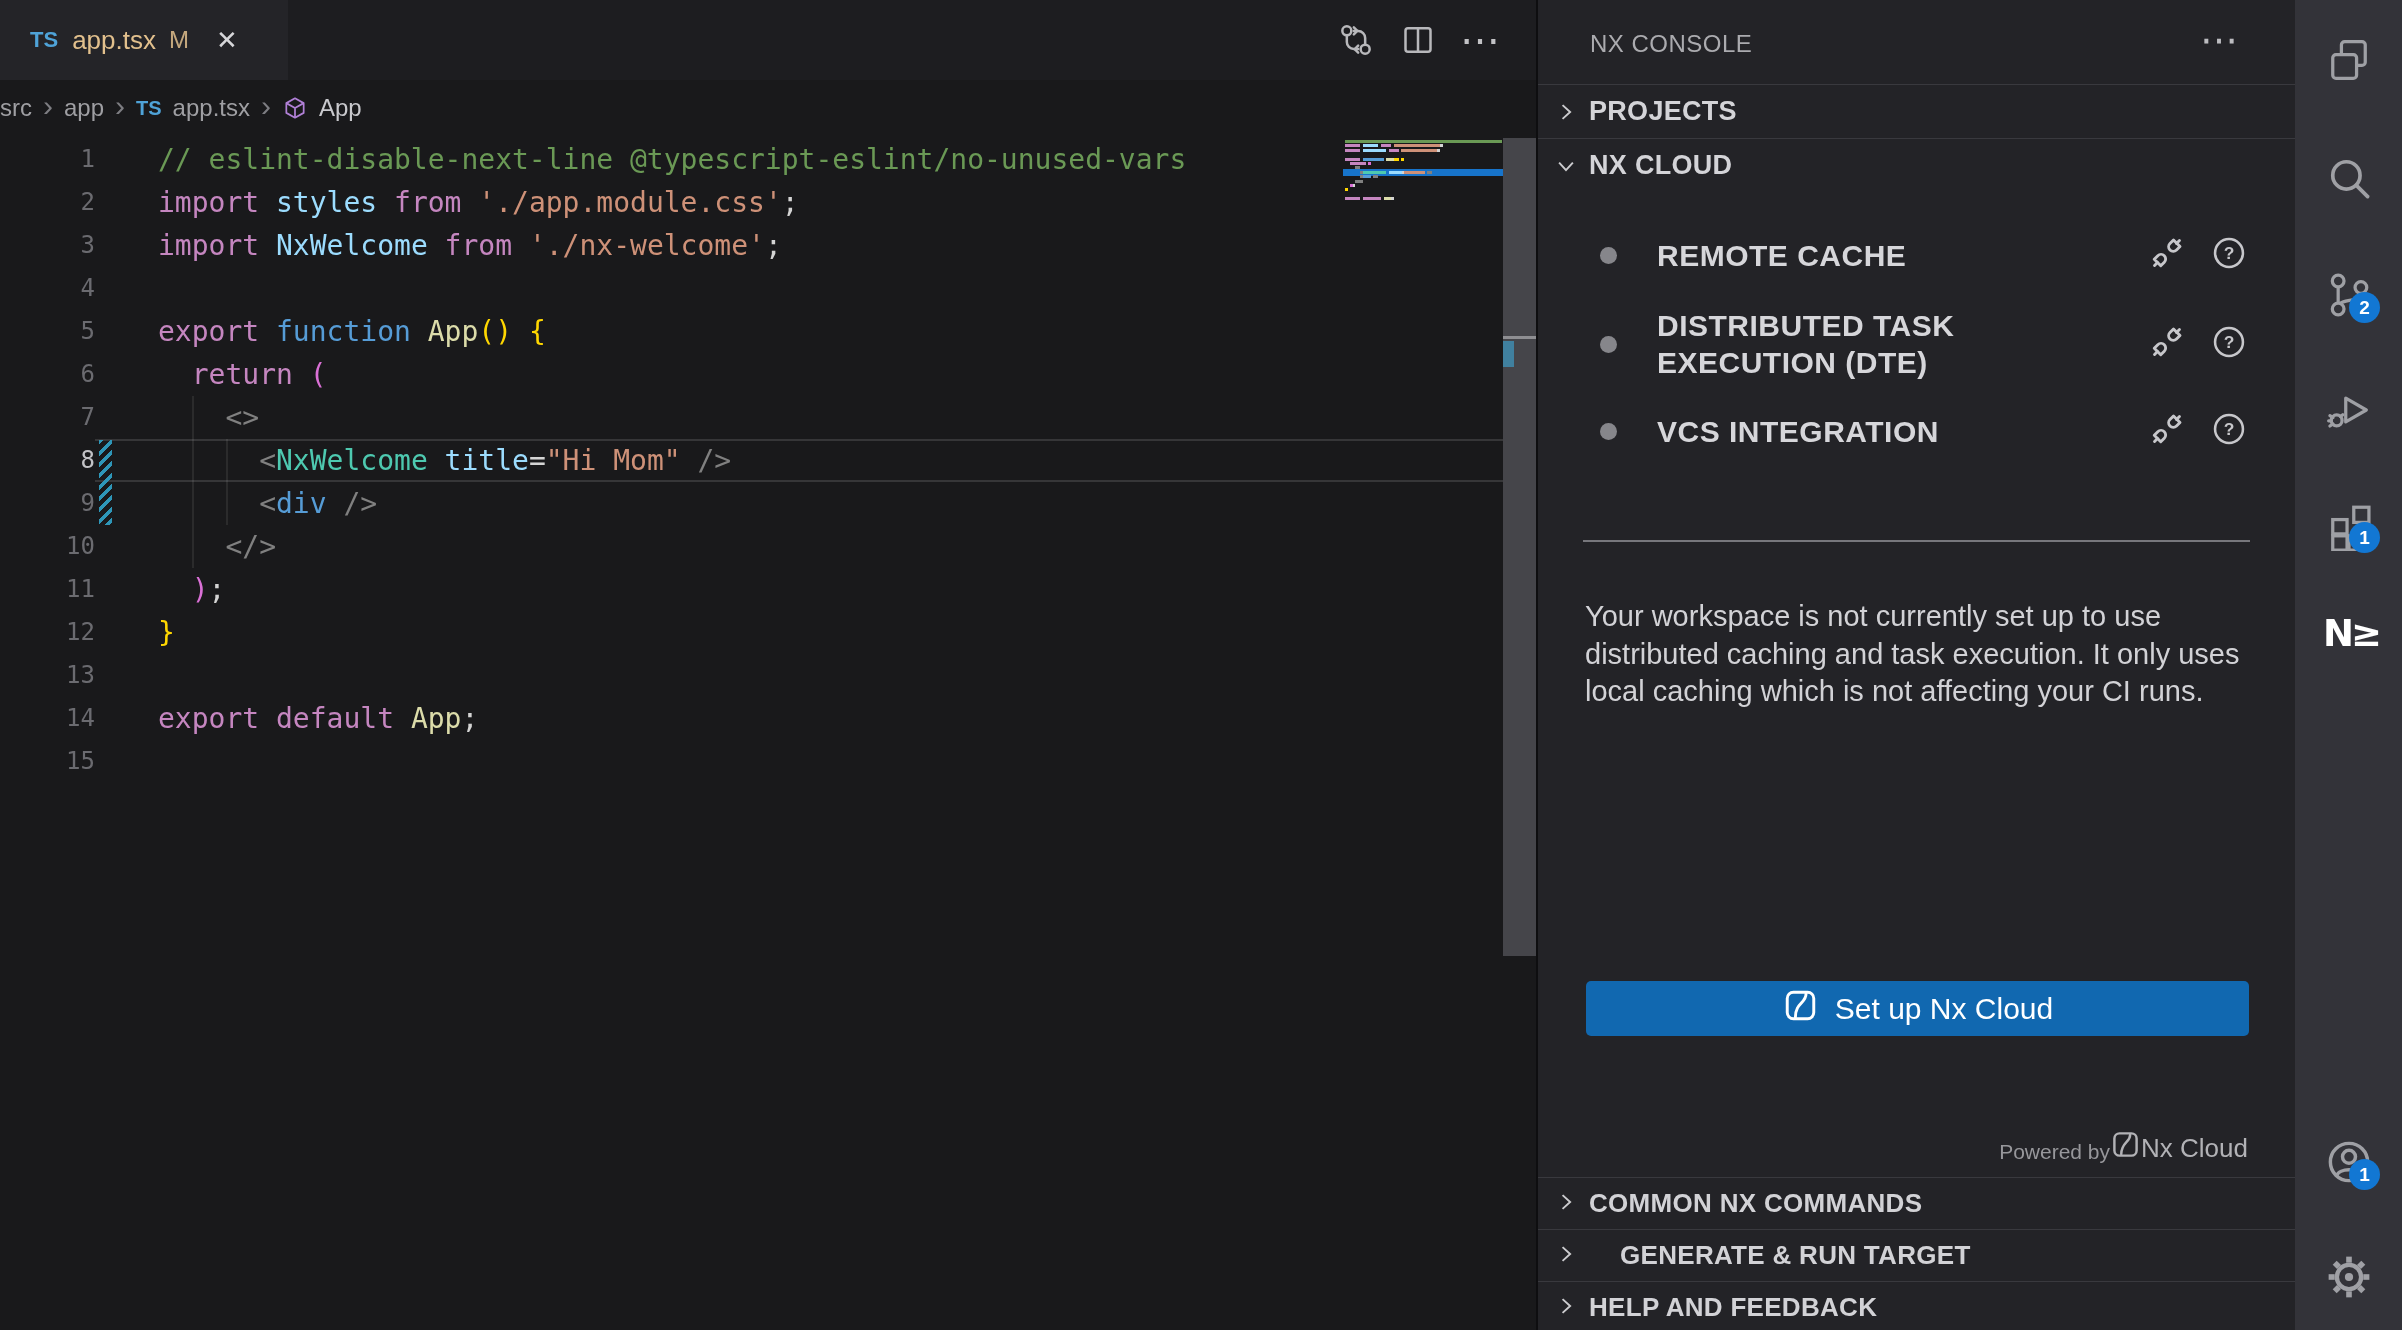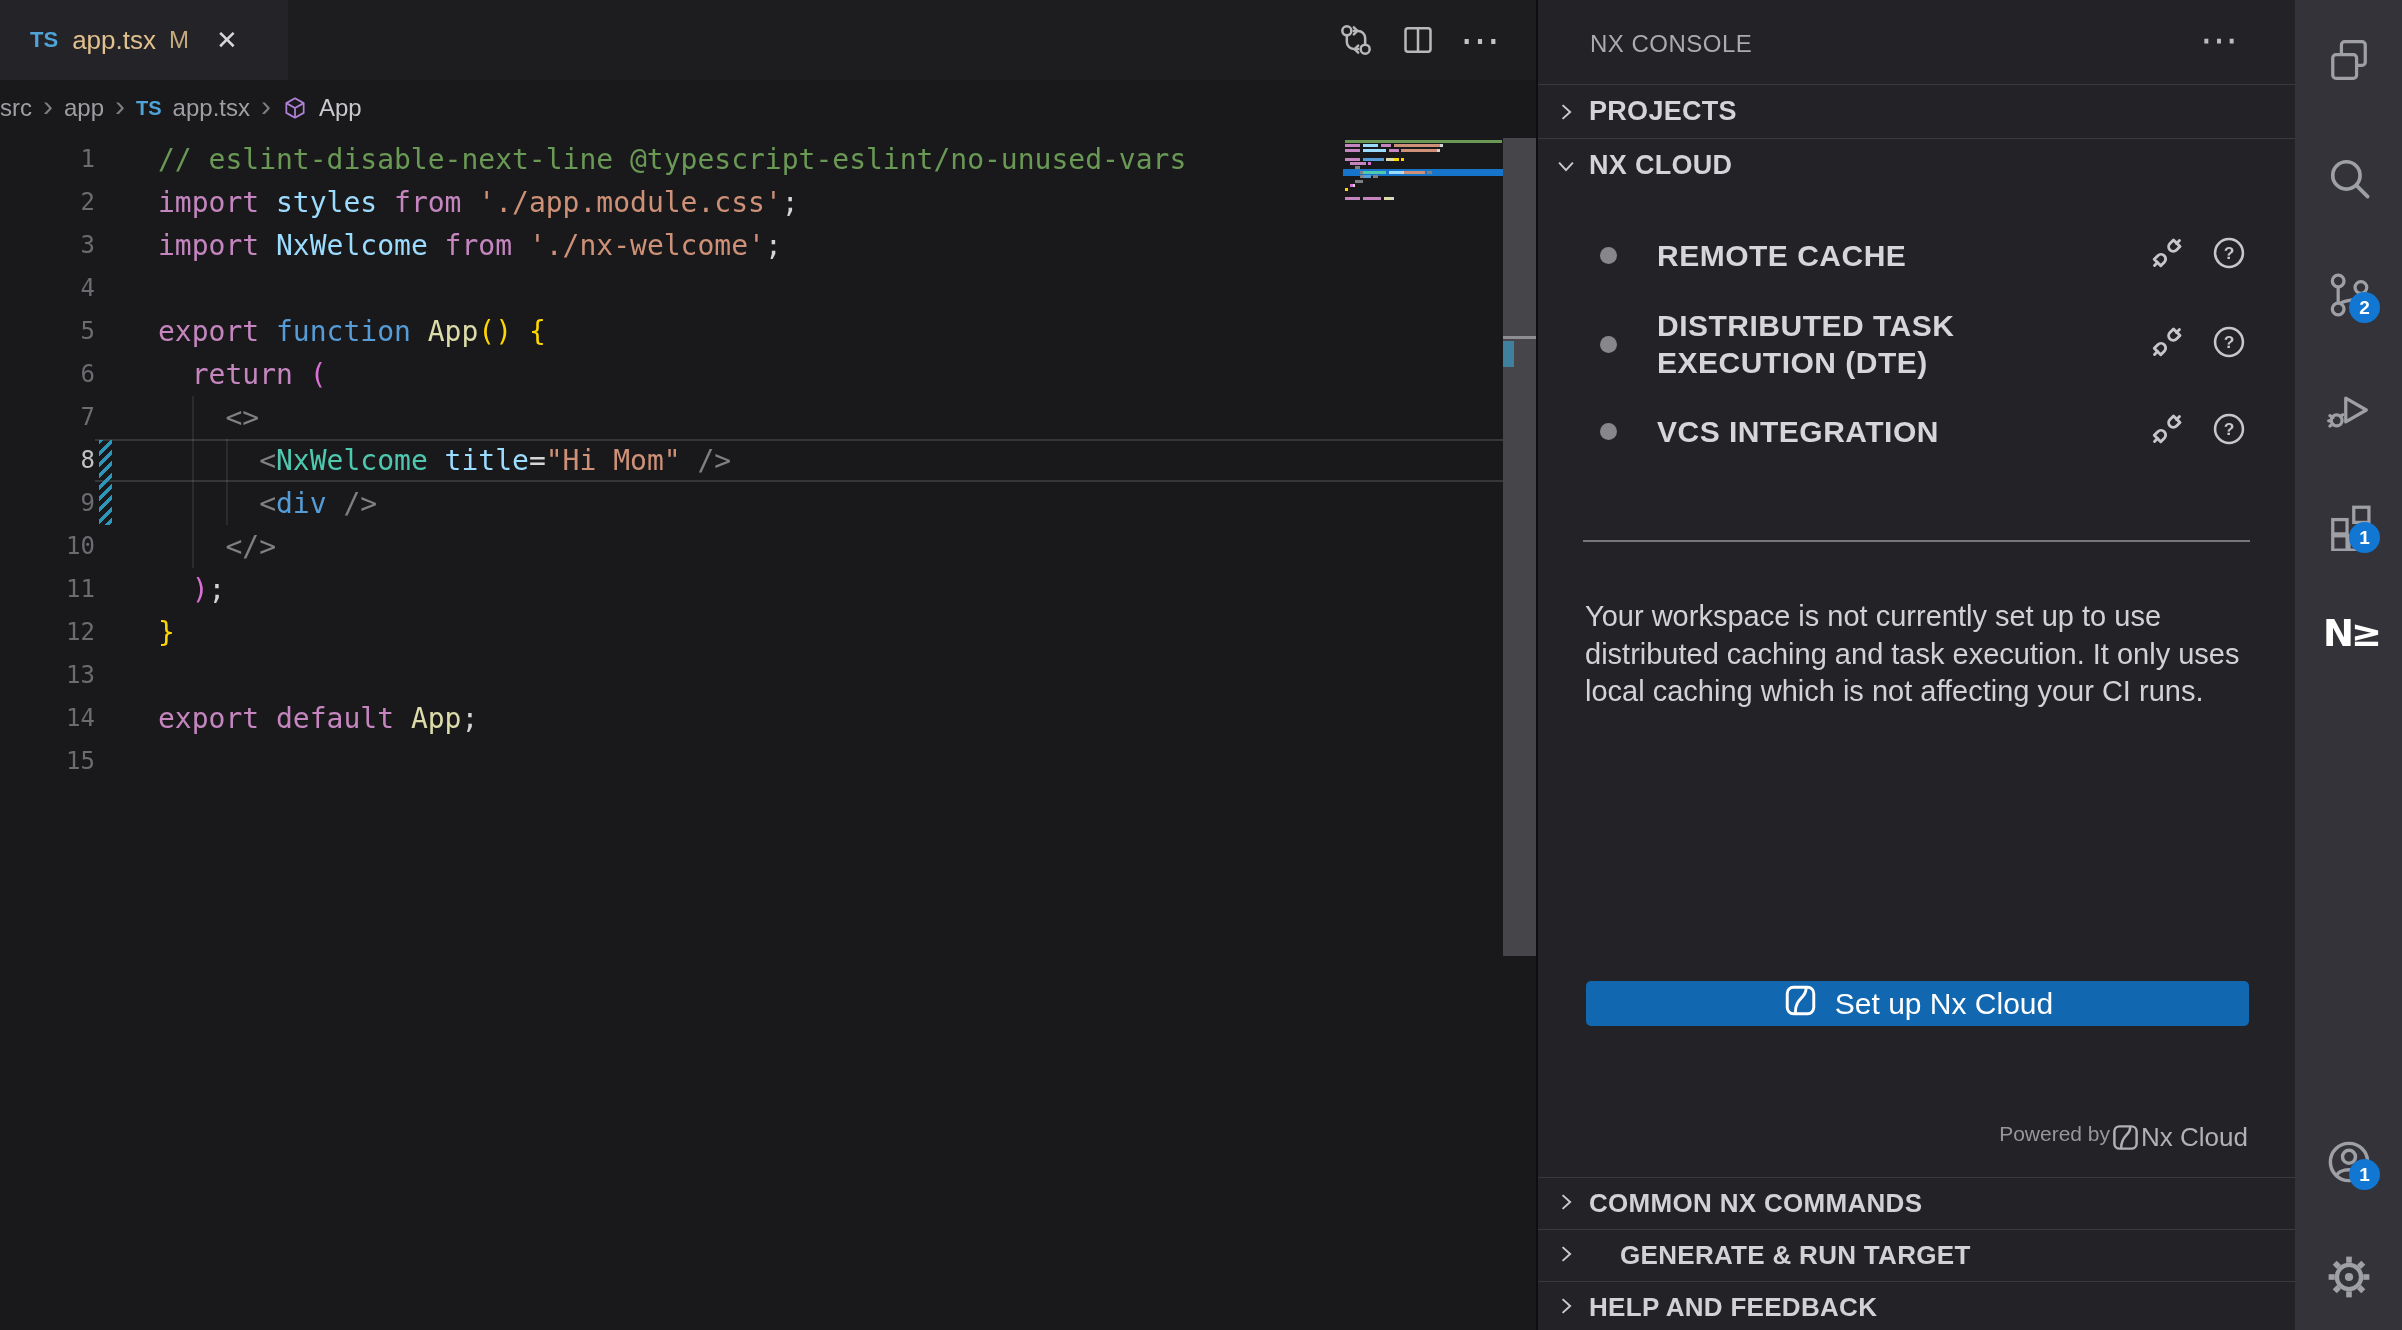--- a/index.html
+++ b/index.html
@@ -63,24 +63,24 @@
   .sec svg { display:block; }
   .sec-projects { top:84px; } .sec-nxcloud { top:138px; }
   .feat { position:absolute; left:62px; right:47px; display:flex; align-items:center; }
   .feat-1 { top:226px; height:58px; } .feat-2 { top:298px; height:92px; } .feat-3 { top:402px; height:58px; }
   .feat .bullet { width:17px; height:17px; border-radius:50%; background:#86868b; margin-right:40px; flex:none; }
   .feat .flabel { width:345px; font-weight:bold; font-size:30px; letter-spacing:.5px; color:#d6d6da; line-height:37px; }
   .feat .ficons { margin-left:auto; display:flex; gap:20px; align-items:center; color:#c7c7cb; }
   .panel .hr { position:absolute; left:45px; width:667px; top:540px; height:2px; background:#77777c; }
   .para { position:absolute; left:47px; width:672px; font-size:29px; line-height:37.5px; color:#d2d2d6; }
   .para1 { top:598px; } .para2 { top:786px; }
-  .setup-btn { position:absolute; left:48px; top:981px; width:663px; height:45px; background:#1168b0;
+  .setup-btn { position:absolute; left:48px; top:981px; width:663px; height:55px; background:#1168b0;
                border-radius:5px; color:#ffffff; display:flex; align-items:center; justify-content:center;
                gap:16px; font-size:30px; border:none; cursor:pointer; font-family:inherit; }
-  .powered { position:absolute; right:47px; top:1122px; height:42px; display:flex; align-items:flex-start; }
+  .powered { position:absolute; right:47px; top:1122px; height:42px; display:flex; align-items:flex-end; }
   .pb-label { font-size:21px; color:#97979b; }
   .pb-brand { font-size:26px; color:#b2b2b6; }
   .bsec { position:absolute; left:0; right:0; height:52px; border-top:1px solid #39393e;
           display:flex; align-items:center; padding-left:17px; gap:12px; cursor:pointer; }
   .bsec .slabel { font-weight:bold; font-size:26px; color:#d2d2d6; letter-spacing:.3px; }
   .bsec-1 { top:1177px;text-align:center; } .bsec-2 { top:1229px;gap:43px; } .bsec-3 { top:1281px; }
 
   
   .activity { position:absolute; left:2295px; top:0; width:107px; height:1330px; background:#333339; }
   .act-item { position:absolute; left:28px; width:52px; height:52px; color:#9fa0a5; cursor:pointer; }

